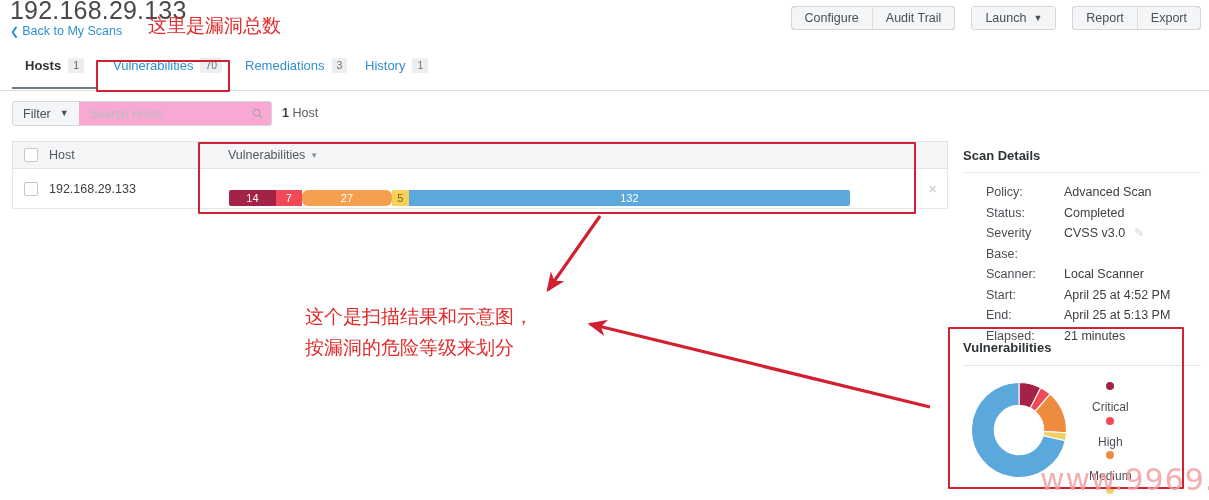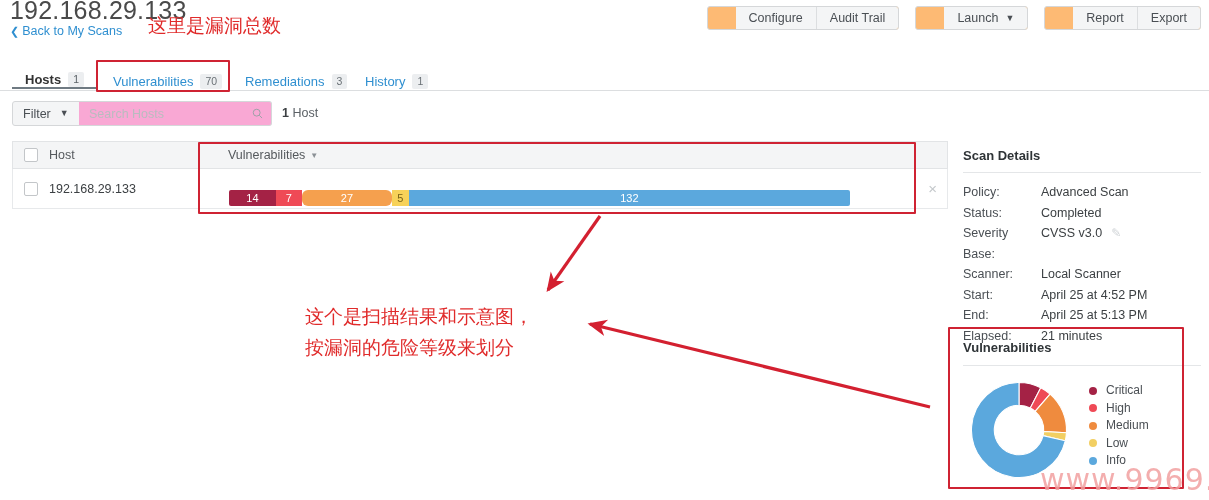--- a/index.html
+++ b/index.html
@@ -18,39 +18,39 @@
     position:absolute;left:10px;top:-4px;
     font-size:25px;font-weight:400;color:#4a4a4a;letter-spacing:.2px;
   }
   .back-link{
     position:absolute;left:10px;top:24px;
     font-size:12.5px;color:#2f8fd0;cursor:pointer;white-space:nowrap;
   }
   .back-chevron{font-size:11px;margin-right:3px;display:inline-block;}
 
   .hdr-actions{position:absolute;right:8px;top:6px;display:flex;align-items:stretch;}
-  .btn-group{display:flex;border:1px solid #d5d7d9;border-radius:3px;overflow:hidden;background:#fdba74;padding-left:28px;}
+  .btn-group{display:flex;border:1px solid #d5d7d9;border-radius:3px;overflow:hidden;background:#d946ef;}
   .btn-group + .btn-group{margin-left:16px;align-items:flex-end;}
   .hbtn{
     background:#f4f5f6;border:none;
     padding:0 13px;height:22px;line-height:22px;
     font-size:12.5px;color:#4a4f54;font-family:"Liberation Sans",sans-serif;
     cursor:pointer;white-space:nowrap;
   }
   .hbtn + .hbtn{border-left:1px solid #dcdee0;}
   .caret{display:inline-block;margin-left:7px;font-size:9px;position:relative;top:-1px;}
 
   
   .tabbar{
     position:absolute;left:0;top:58px;width:1209px;height:32px;
     border-bottom:1px solid #dcdee0;
   }
   .tab{
     position:absolute;top:0;height:31px;
-    display:flex;align-items:flex-end;gap:7px;
+    display:flex;align-items:flex-start;gap:7px;
     padding:0 13px;font-size:13px;cursor:pointer;
     box-sizing:border-box;
   }
   .tab.active{
     color:#333;font-weight:bold;
     border-bottom:2px solid #6f7a82;
   }
   .tab.link{color:#2f8fd0;}
   .tab .count{
     background:#eceef0;color:#6a7176;
@@ -114,34 +114,34 @@
   .seg.low{color:#7a6418;}
   .row-x{
     position:absolute;right:10px;top:12px;
     font-size:15px;color:#c4c8cb;cursor:pointer;line-height:16px;
   }
 
   
   .scan-details{position:absolute;left:963px;top:148px;width:238px;}
   .sd-title{font-size:13px;font-weight:bold;color:#2f3437;padding-bottom:9px;border-bottom:1px solid #e4e6e8;}
   .sd-rows{margin-top:9px;}
-  .sd-row{display:flex;font-size:12.5px;line-height:20.5px;color:#4a4f54;}
+  .sd-row{display:flex;font-size:12.5px;line-height:20.5px;color:#4a4f54;margin-left:23px;}
   .sd-k{width:78px;flex:none;color:#4a4f54;}
   .sd-v{color:#3c4043;}
   .pencil{
     display:inline-block;margin-left:9px;color:#cfd3d6;font-size:12px;
     transform:rotate(0deg);cursor:pointer;
   }
 
   .vuln-card{position:absolute;left:963px;top:340px;width:238px;}
   .vc-title{font-size:13px;font-weight:bold;color:#2f3437;padding-bottom:10px;border-bottom:1px solid #e4e6e8;}
   .vc-body{display:flex;margin-top:10px;align-items:flex-start;}
   .donut{width:108px;height:108px;flex:none;margin-left:2px;}
   .legend{margin-left:16px;margin-top:6px;}
-  .lg-item{display:flex;align-items:center;gap:9px;font-size:12px;color:#4a4f54;line-height:17.5px;}
+  .lg-item{display:flex;align-items:center;gap:9px;font-size:12px;color:#4a4f54;line-height:17.5px;flex-direction:column;}
   .lg-dot{width:8px;height:8px;border-radius:50%;flex:none;}
 
   
   .anno-layer{position:absolute;left:0;top:0;width:1209px;height:500px;pointer-events:none;}
   .anno-text{
     position:absolute;color:#e02b2b;font-family:"DejaVu Sans",sans-serif;
     white-space:pre;
   }
   .anno-box{position:absolute;border:2px solid #cf2333;border-radius:1px;}
   .watermark{

